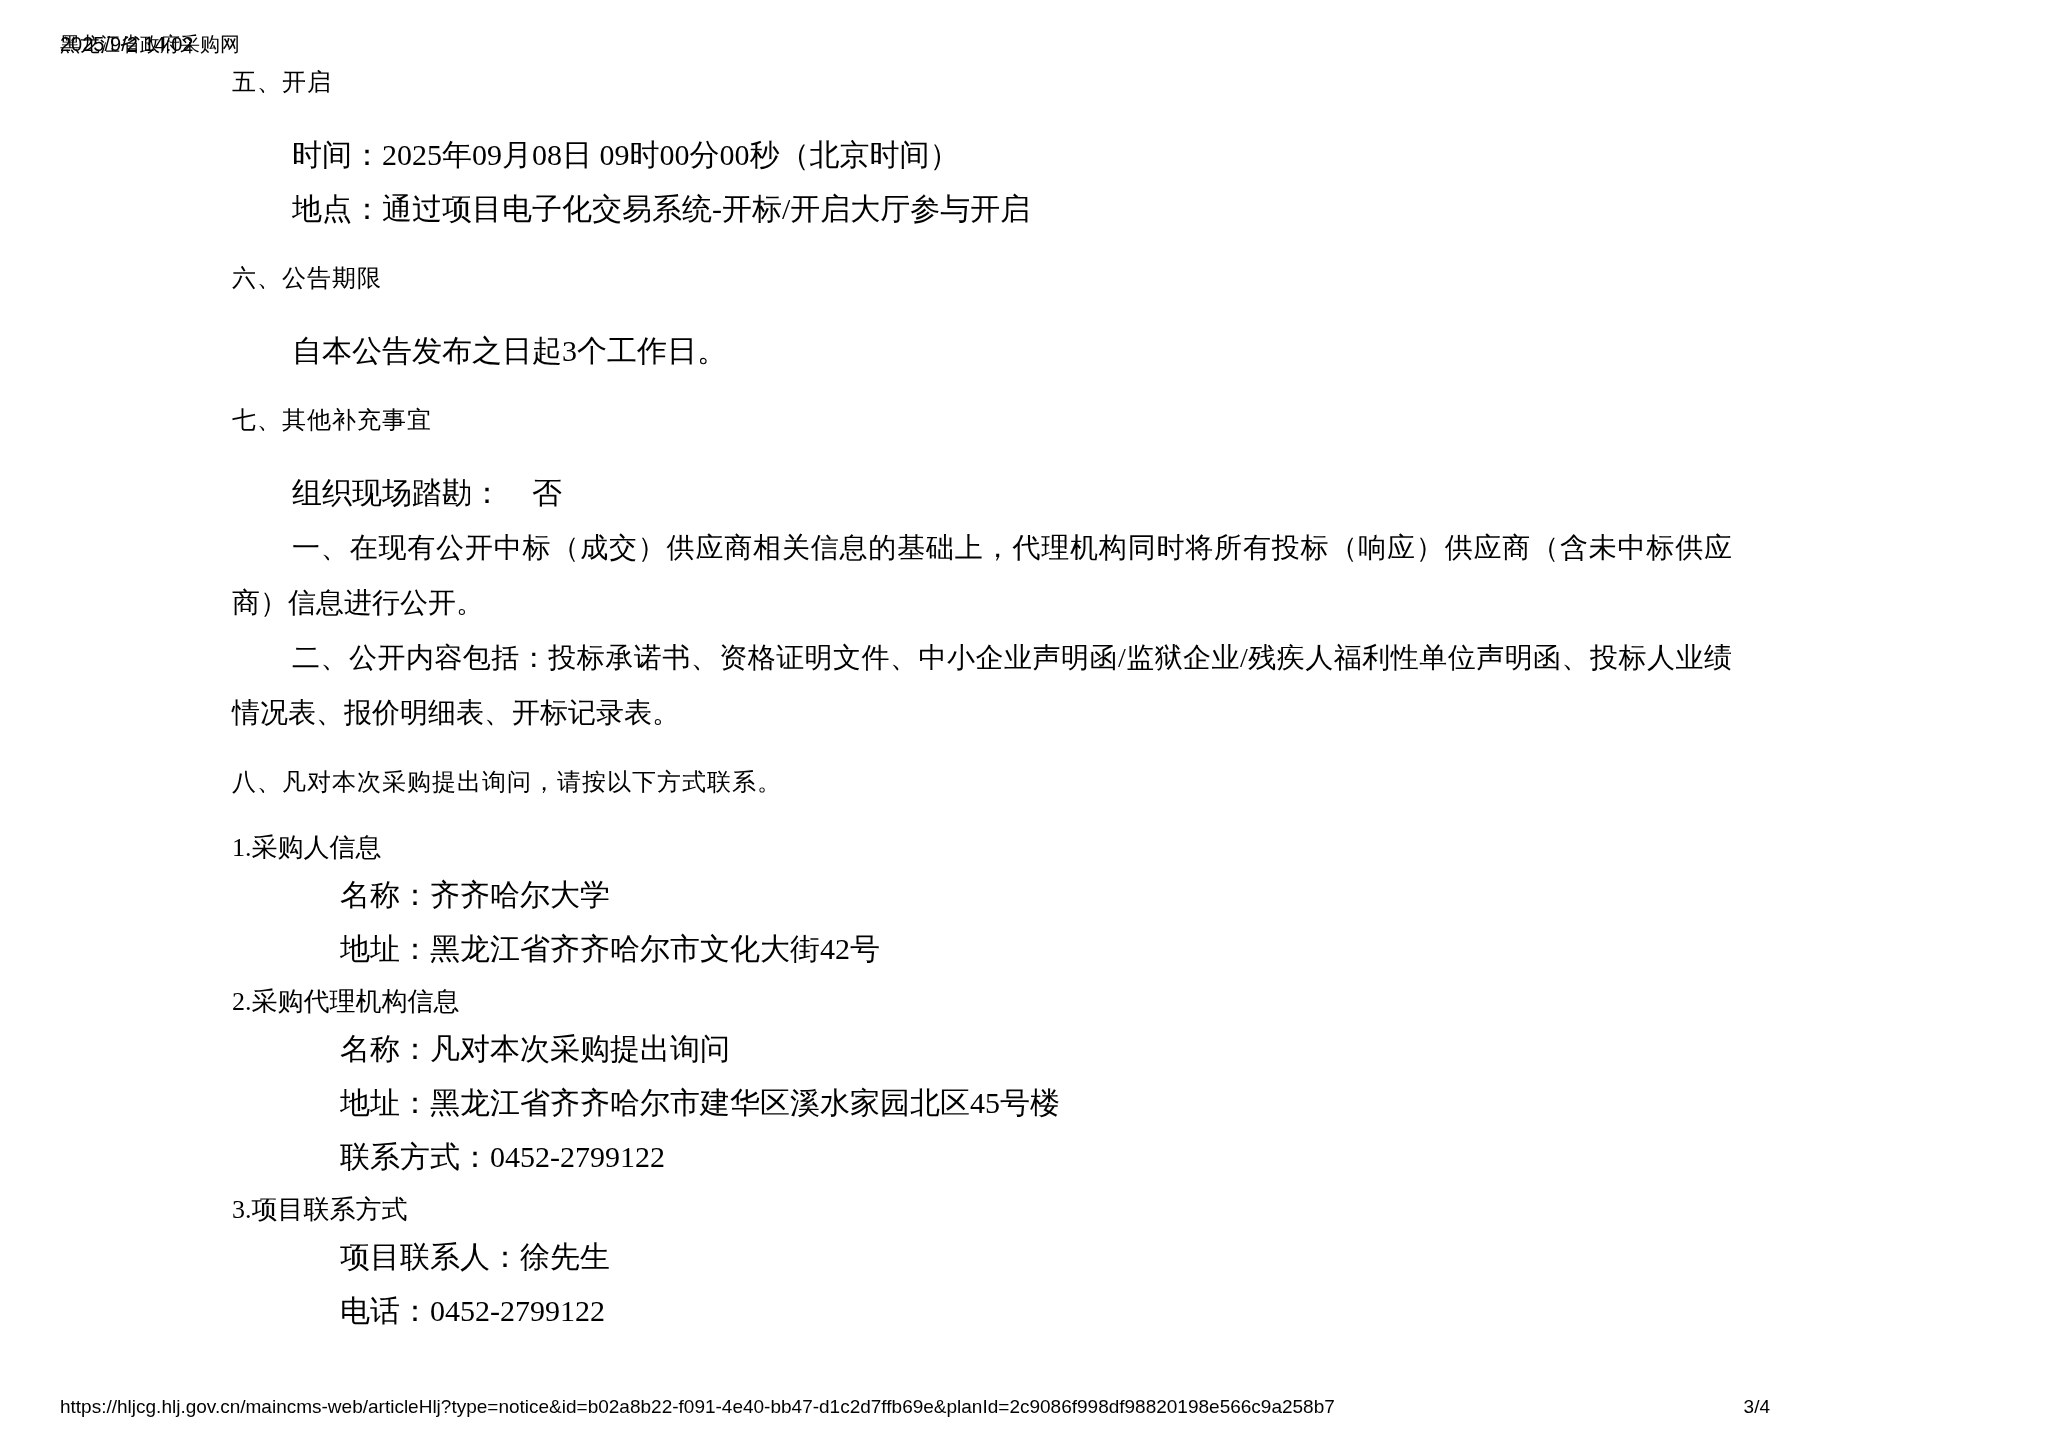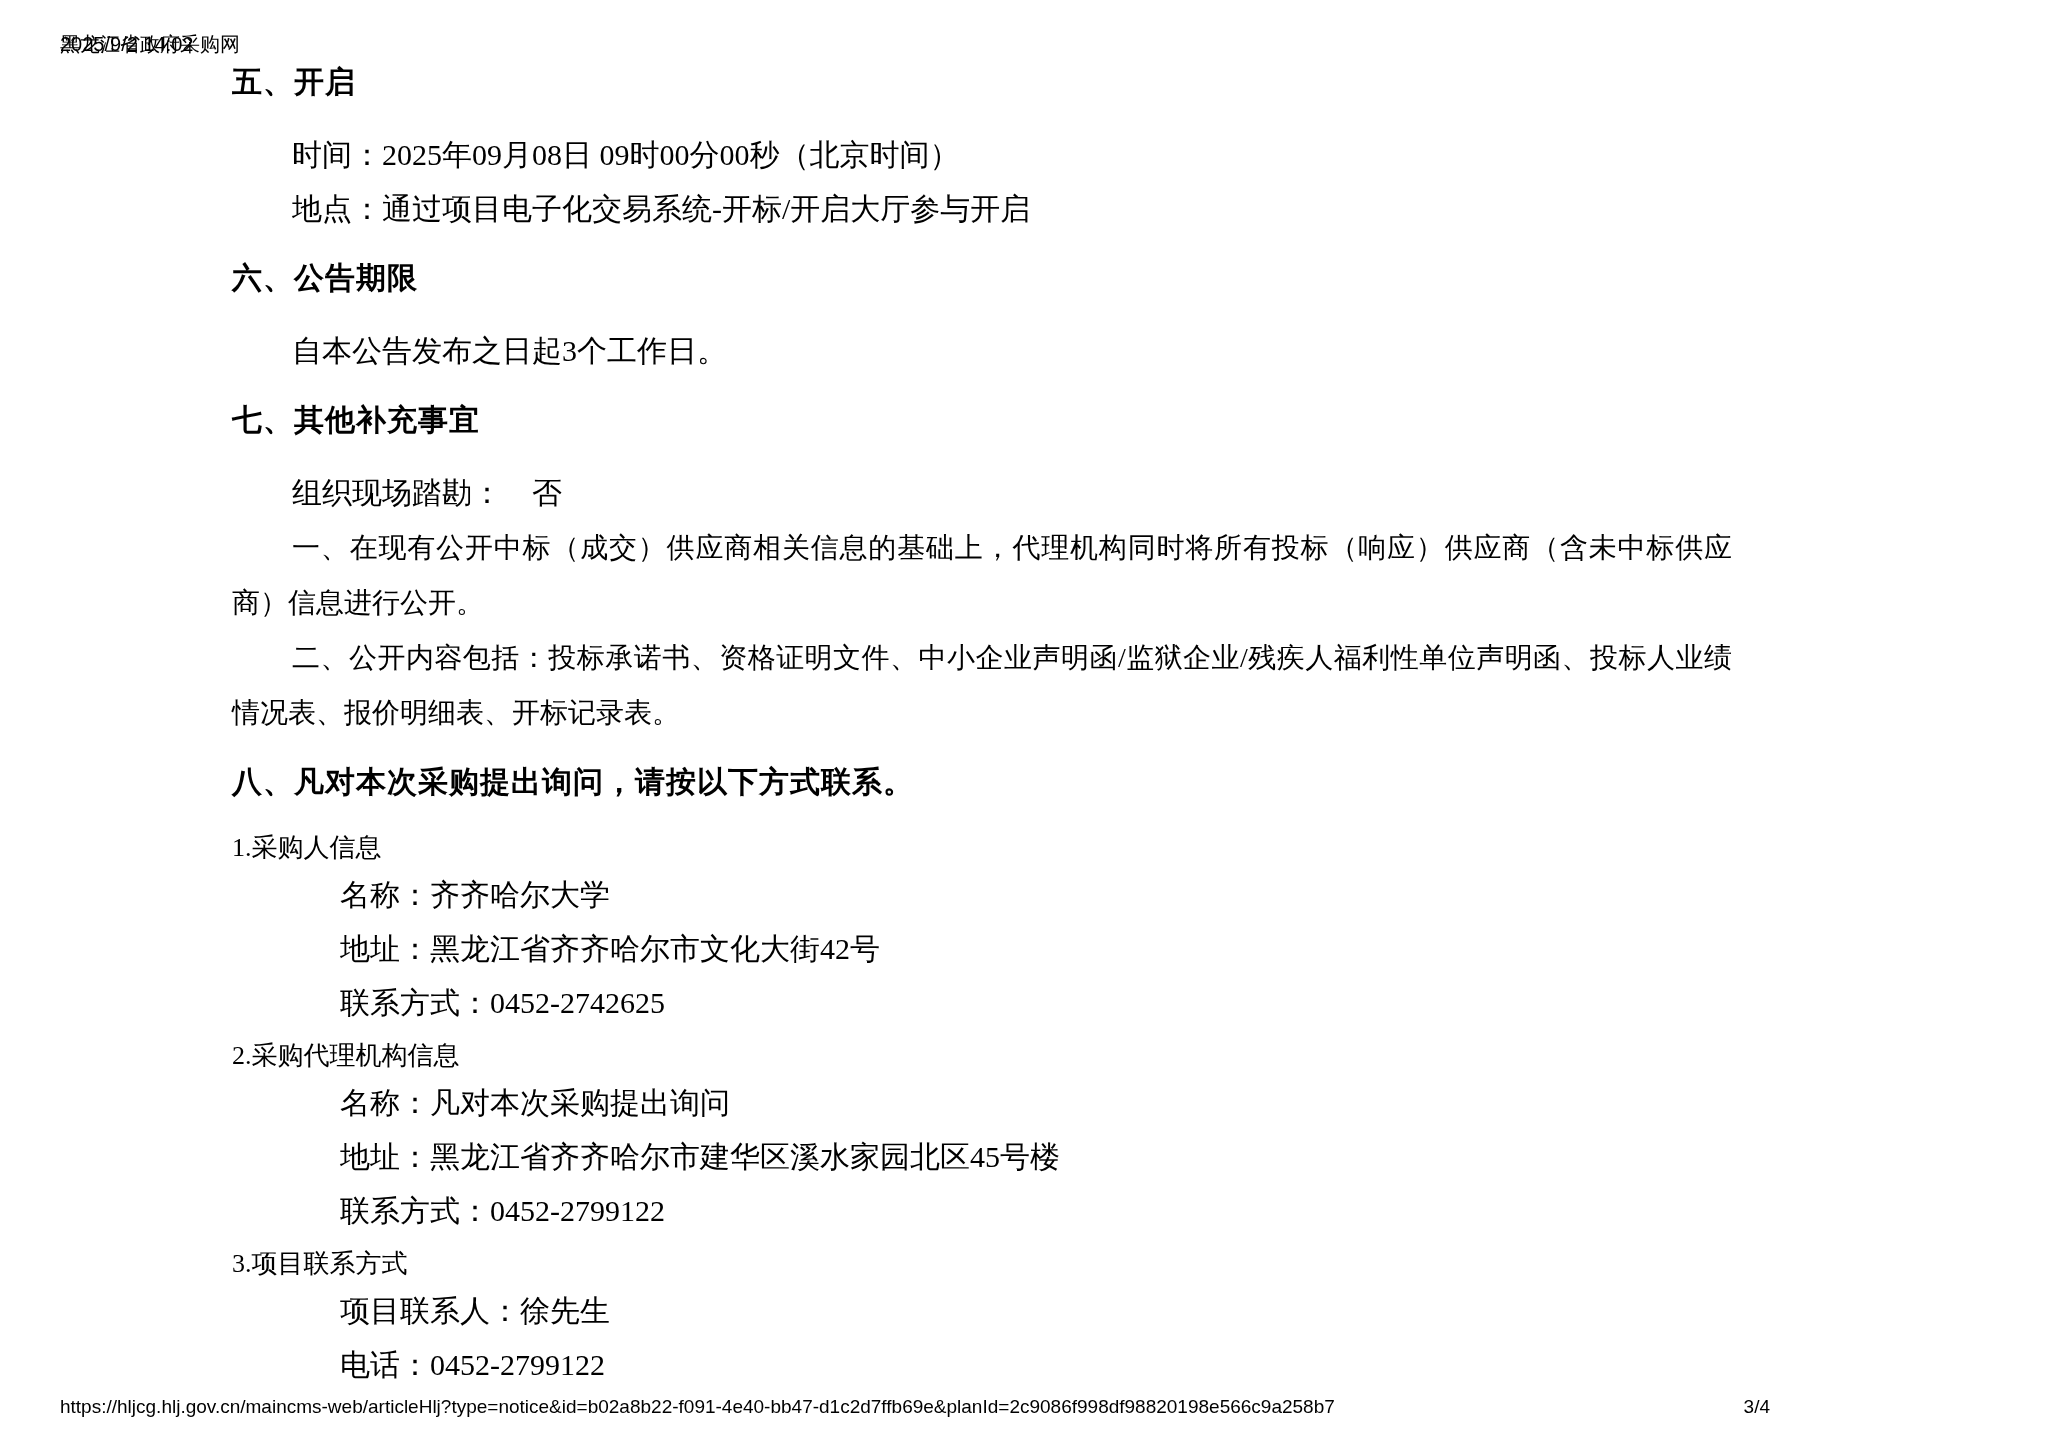--- a/index.html
+++ b/index.html
@@ -30,23 +30,23 @@
   .ph-date  { position: absolute; left: 0; top: 0; white-space: nowrap; }
   .ph-title { position: absolute; left: 0; right: 0; top: 0; text-align: left; white-space: nowrap; }
   
   .content {
     position: absolute;
     top: 60px;
     left: 232px;
     width: 1500px;
   }
   .sec-heading {
-    font-size: 30px;
+    font-size: 24px;
     line-height: 44px;
-    font-weight: 700;
+    font-weight: 400;
     margin: 20px 0 24px 0;
     letter-spacing: 1px;
   }
   .sec-heading.first { margin-top: 0; }
   .detail-line {
     font-size: 30px;
     line-height: 54px;
     text-indent: 60px;
   }
   .para {
@@ -102,21 +102,20 @@
     <div class="sec-heading">七、其他补充事宜</div>
     <div class="detail-line">组织现场踏勘：　否</div>
     <p class="para">一、在现有公开中标（成交）供应商相关信息的基础上，代理机构同时将所有投标（响应）供应商（含未中标供应商）信息进行公开。</p>
     <p class="para">二、公开内容包括：投标承诺书、资格证明文件、中小企业声明函/监狱企业/残疾人福利性单位声明函、投标人业绩情况表、报价明细表、开标记录表。</p>
 
     <div class="sec-heading">八、凡对本次采购提出询问，请按以下方式联系。</div>
 
     <div class="sub-label">1.采购人信息</div>
     <div class="sub-detail">名称：齐齐哈尔大学</div>
     <div class="sub-detail">地址：黑龙江省齐齐哈尔市文化大街42号</div>
-    <div class="sub-detail">联系方式：0452-2742625</div>
 
     <div class="sub-label">2.采购代理机构信息</div>
     <div class="sub-detail">名称：凡对本次采购提出询问</div>
     <div class="sub-detail">地址：黑龙江省齐齐哈尔市建华区溪水家园北区45号楼</div>
     <div class="sub-detail">联系方式：0452-2799122</div>
 
     <div class="sub-label">3.项目联系方式</div>
     <div class="sub-detail">项目联系人：徐先生</div>
     <div class="sub-detail">电话：0452-2799122</div>
 

